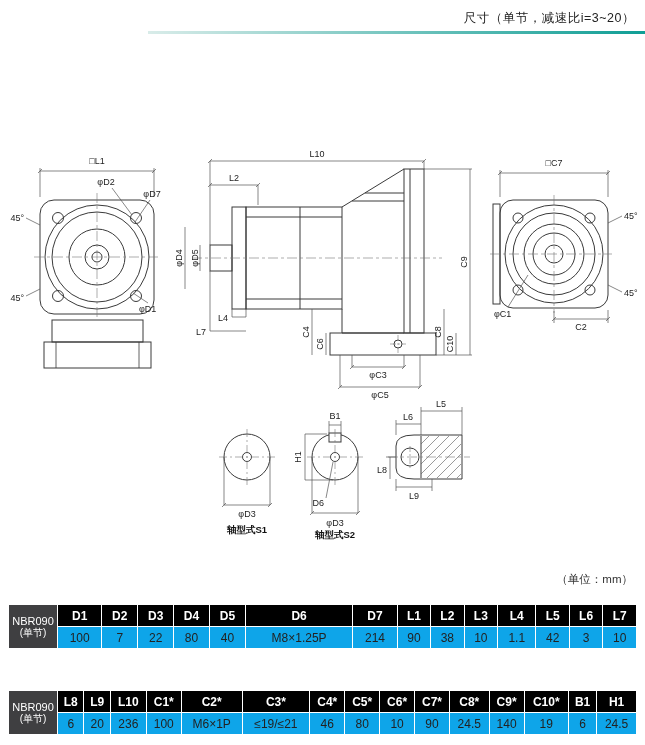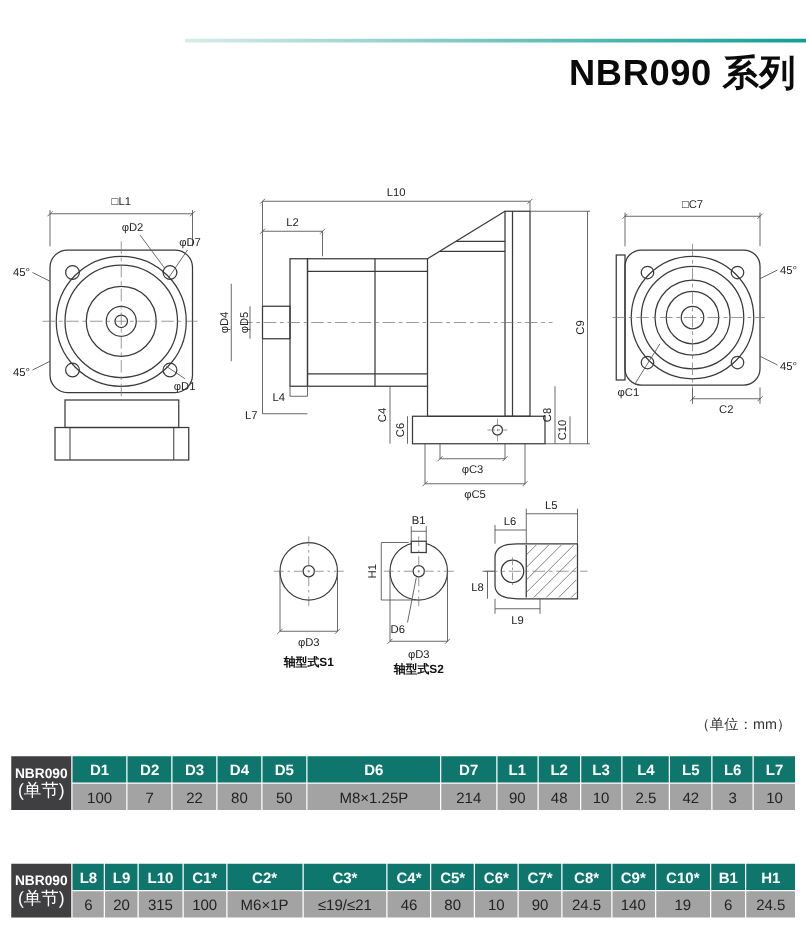--- a/index.html
+++ b/index.html
@@ -12,32 +12,32 @@
   .title{position:absolute;top:39px;right:8px;font-size:29px;font-weight:bold;color:#0a0a0a;letter-spacing:.5px}
   svg.drawing{position:absolute;top:105px;left:0;width:645px;height:470px}
   svg text{font-family:"Liberation Sans",sans-serif;font-size:9px;fill:#222}
   svg text.slabel{font-size:9.5px;font-weight:bold;fill:#111}
   .unit-note{position:absolute;top:572px;right:12px;font-size:11.5px;color:#333}
   table.spec-table{position:absolute;left:8px;width:629px;border-collapse:separate;border-spacing:1px;background:#fff}
   .t1{top:604px}
   .t2{top:690px}
   .spec-table td{text-align:center;font-size:12px;padding:2px 2px;height:21px;white-space:nowrap}
   td.namecell{background:#3f3f41;color:#fff;width:48px;padding:1px}
-  .model{font-size:11px;font-weight:bold;line-height:1.1}
-  .model-sub{font-size:14px;line-height:1.1}
-  td.hcell{background:#0f766e;color:#fff;font-weight:bold}
-  td.vcell{background:#a3a3a3;color:#222}
+  .model{font-size:11px;font-weight:normal;line-height:1.1}
+  .model-sub{font-size:10px;line-height:1.1}
+  td.hcell{background:#000000;color:#fff;font-weight:bold}
+  td.vcell{background:#0ea5e9;color:#222}
 </style>
 </head>
 <body>
 
 <div class="page">
 
+  <div class="subtitle">尺寸（单节，减速比i=3~20）</div>
   <div class="accent-rule"></div>
-  <div class="title">NBR090 系列</div>
 
   <svg class="drawing" viewBox="0 0 645 470" xmlns="http://www.w3.org/2000/svg">
 
     <g stroke="#3a3a3a" fill="none" stroke-width="1">
       <rect x="40" y="95" width="114" height="114" rx="14"></rect>
       <circle cx="97" cy="152" r="52"></circle>
       <circle cx="97" cy="152" r="45"></circle>
       <circle cx="97" cy="152" r="28"></circle>
       <circle cx="97" cy="152" r="12"></circle>
       <circle cx="97" cy="152" r="5"></circle>
@@ -217,27 +217,27 @@
           <td class="hcell">L4</td>
           <td class="hcell">L5</td>
           <td class="hcell">L6</td>
           <td class="hcell">L7</td>
         </tr>
       <tr>
           <td class="vcell">100</td>
           <td class="vcell">7</td>
           <td class="vcell">22</td>
           <td class="vcell">80</td>
-          <td class="vcell">50</td>
+          <td class="vcell">40</td>
           <td class="vcell">M8×1.25P</td>
           <td class="vcell">214</td>
           <td class="vcell">90</td>
-          <td class="vcell">48</td>
+          <td class="vcell">38</td>
           <td class="vcell">10</td>
-          <td class="vcell">2.5</td>
+          <td class="vcell">1.1</td>
           <td class="vcell">42</td>
           <td class="vcell">3</td>
           <td class="vcell">10</td>
         </tr>
     </tbody>
   </table>
 
   <table class="spec-table t2">
     <tbody>
       <tr>
@@ -257,21 +257,21 @@
           <td class="hcell">C7*</td>
           <td class="hcell">C8*</td>
           <td class="hcell">C9*</td>
           <td class="hcell">C10*</td>
           <td class="hcell">B1</td>
           <td class="hcell">H1</td>
         </tr>
       <tr>
           <td class="vcell">6</td>
           <td class="vcell">20</td>
-          <td class="vcell">315</td>
+          <td class="vcell">236</td>
           <td class="vcell">100</td>
           <td class="vcell">M6×1P</td>
           <td class="vcell">≤19/≤21</td>
           <td class="vcell">46</td>
           <td class="vcell">80</td>
           <td class="vcell">10</td>
           <td class="vcell">90</td>
           <td class="vcell">24.5</td>
           <td class="vcell">140</td>
           <td class="vcell">19</td>

